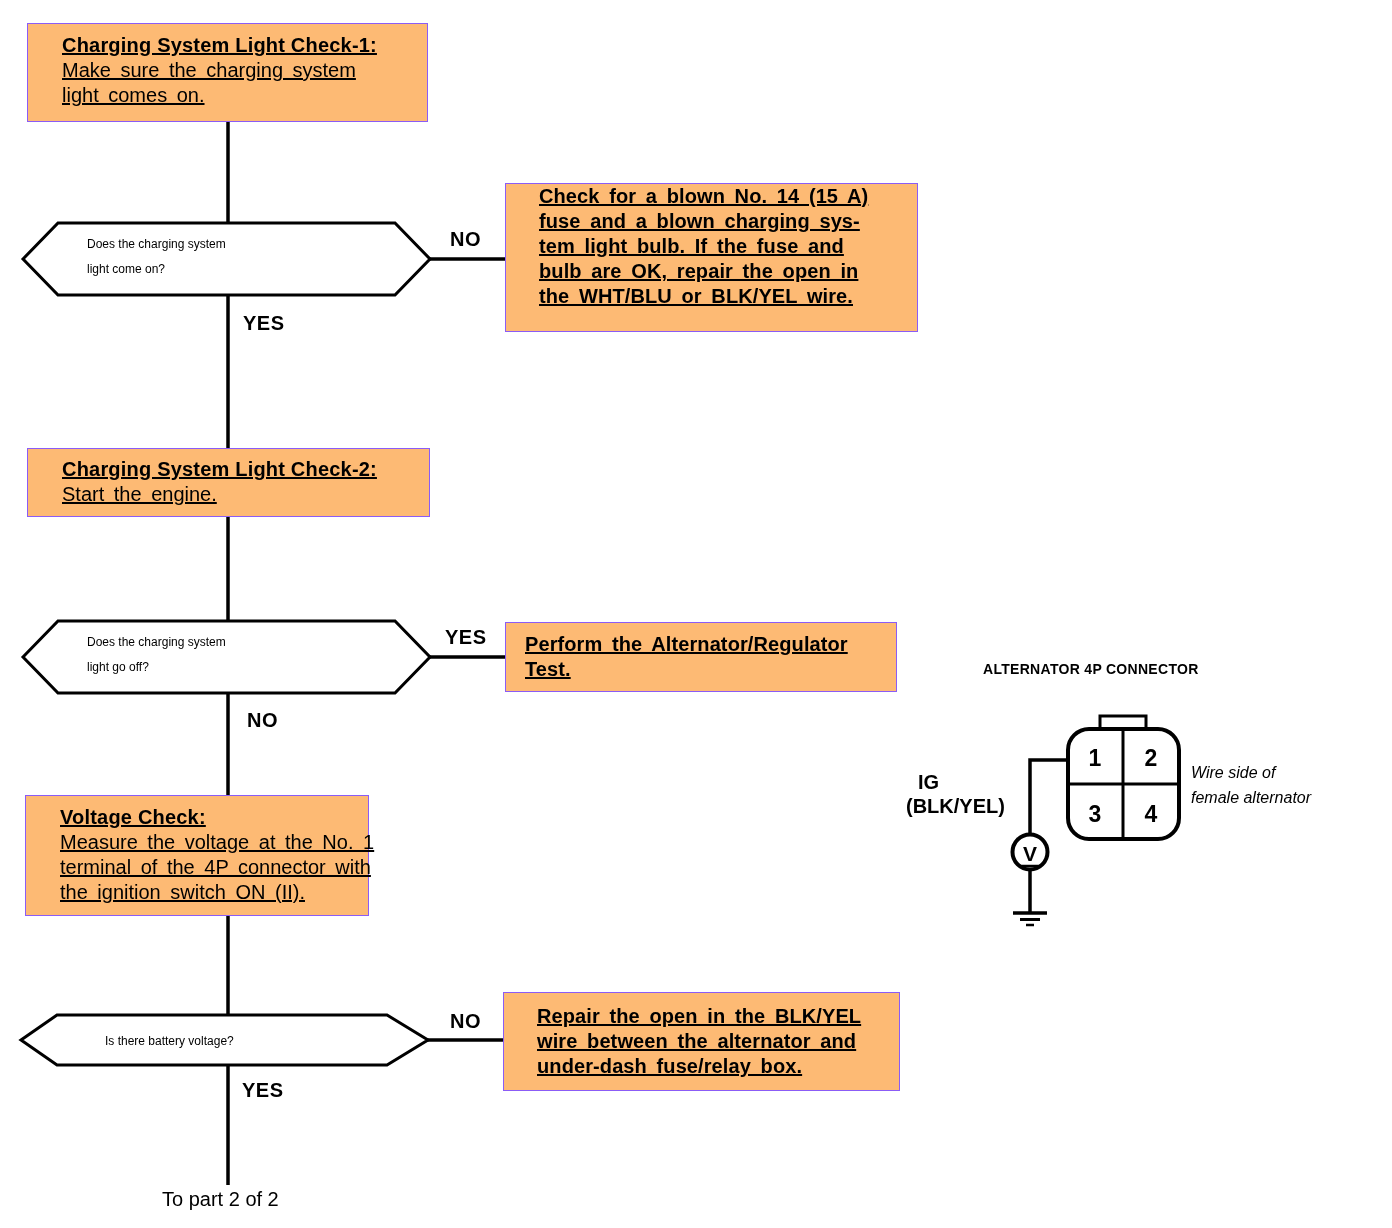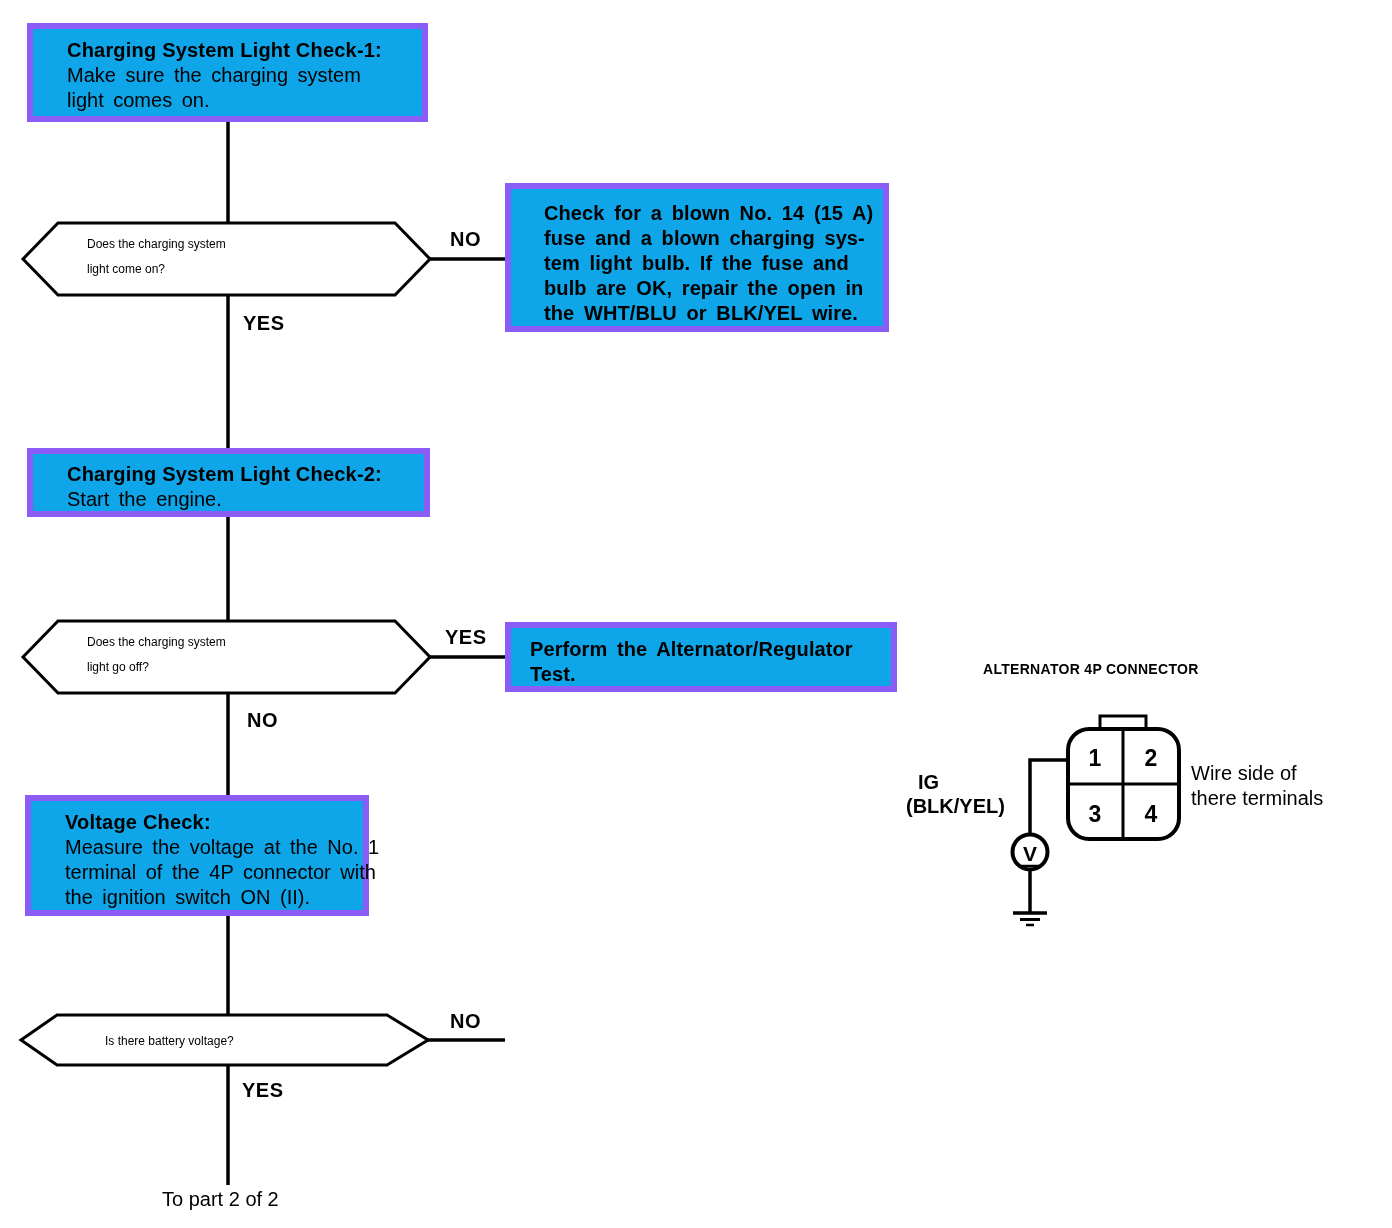--- a/index.html
+++ b/index.html
@@ -5,39 +5,39 @@
   html,body { margin:0; padding:0; background:#ffffff; }
   .canvas {
     position:relative; width:1392px; height:1228px;
     background:#ffffff; color:#000;
     font-family:"Liberation Sans", sans-serif;
     overflow:hidden;
   }
   svg.layer { position:absolute; left:0; top:0; }
   .box {
     position:absolute; box-sizing:border-box;
-    border:6px solid #8b5cf6; background:#0ea5e9;
-    font-size:20px; line-height:25px;
+    border:1px solid #8b5cf6; background:#fdba74;
+    font-size:20px; line-height:25px;text-decoration:underline;
   }
   .box .ln { white-space:nowrap; }
   .step .title { font-weight:bold; letter-spacing:0.2px; }
   .step .ln.body { word-spacing:4px; }
   .action { font-weight:bold; }
   .action .ln { word-spacing:4px; letter-spacing:0.1px; }
   .qtext {
     position:absolute; font-size:12px; line-height:25px;
     white-space:nowrap;
   }
   .lbl {
     position:absolute; font-size:20px; font-weight:bold;
     letter-spacing:0.5px; white-space:nowrap;
   }
   .conn-title { position:absolute; font-size:14px; font-weight:bold; letter-spacing:0.3px; white-space:nowrap; }
   .wire-lbl { position:absolute; font-size:20px; font-weight:bold; line-height:24px; white-space:nowrap; }
-  .side-note { position:absolute; font-size:20px; line-height:24px; white-space:nowrap; }
+  .side-note { position:absolute; font-size:16px; line-height:24px; white-space:nowrap;font-style:italic; }
   .footer { position:absolute; font-size:20px; white-space:nowrap; }
   svg text { font-family:"Liberation Sans", sans-serif; font-weight:bold; fill:#000; }
 </style>
 </head>
 <body>
 
 <div class="canvas">
 
   <svg class="layer" width="1392" height="1228" viewBox="0 0 1392 1228">
 
@@ -115,35 +115,40 @@
     <div>Is there battery voltage?</div>
   </div>
 
   <div class="lbl" style="left:450px;top:228px">NO</div>
   <div class="lbl" style="left:243px;top:312px">YES</div>
   <div class="lbl" style="left:445px;top:626px">YES</div>
   <div class="lbl" style="left:247px;top:709px">NO</div>
   <div class="lbl" style="left:450px;top:1010px">NO</div>
   <div class="lbl" style="left:242px;top:1079px">YES</div>
 
-  <div class="box action" style="left:505px;top:183px;width:384px;height:149px;padding:12px 8px 0 33px">
+  <div class="box action" style="left:505px;top:183px;width:413px;height:149px;padding:0 8px 0 33px">
     <div class="ln">Check for a blown No. 14 (15 A)</div>
     <div class="ln">fuse and a blown charging sys-</div>
     <div class="ln">tem light bulb. If the fuse and</div>
     <div class="ln">bulb are OK, repair the open in</div>
     <div class="ln">the WHT/BLU or BLK/YEL wire.</div>
   </div>
 
   <div class="box action" style="left:505px;top:622px;width:392px;height:70px;padding:9px 8px 0 19px">
     <div class="ln">Perform the Alternator/Regulator</div>
     <div class="ln">Test.</div>
   </div>
 
+  <div class="box action" style="left:503px;top:992px;width:397px;height:99px;padding:11px 8px 0 33px">
+    <div class="ln">Repair the open in the BLK/YEL</div>
+    <div class="ln">wire between the alternator and</div>
+    <div class="ln">under-dash fuse/relay box.</div>
+  </div>
 
   <div class="conn-title" style="left:983px;top:661px">ALTERNATOR 4P CONNECTOR</div>
   <div class="wire-lbl" style="left:918px;top:770px">IG</div>
   <div class="wire-lbl" style="left:906px;top:794px">(BLK/YEL)</div>
   <div class="side-note" style="left:1191px;top:761px">Wire side of</div>
-  <div class="side-note" style="left:1191px;top:786px">there terminals</div>
+  <div class="side-note" style="left:1191px;top:786px">female alternator</div>
 
   <div class="footer" style="left:162px;top:1188px">To part 2 of 2</div>
 
 </div>
 
 </body></html>

